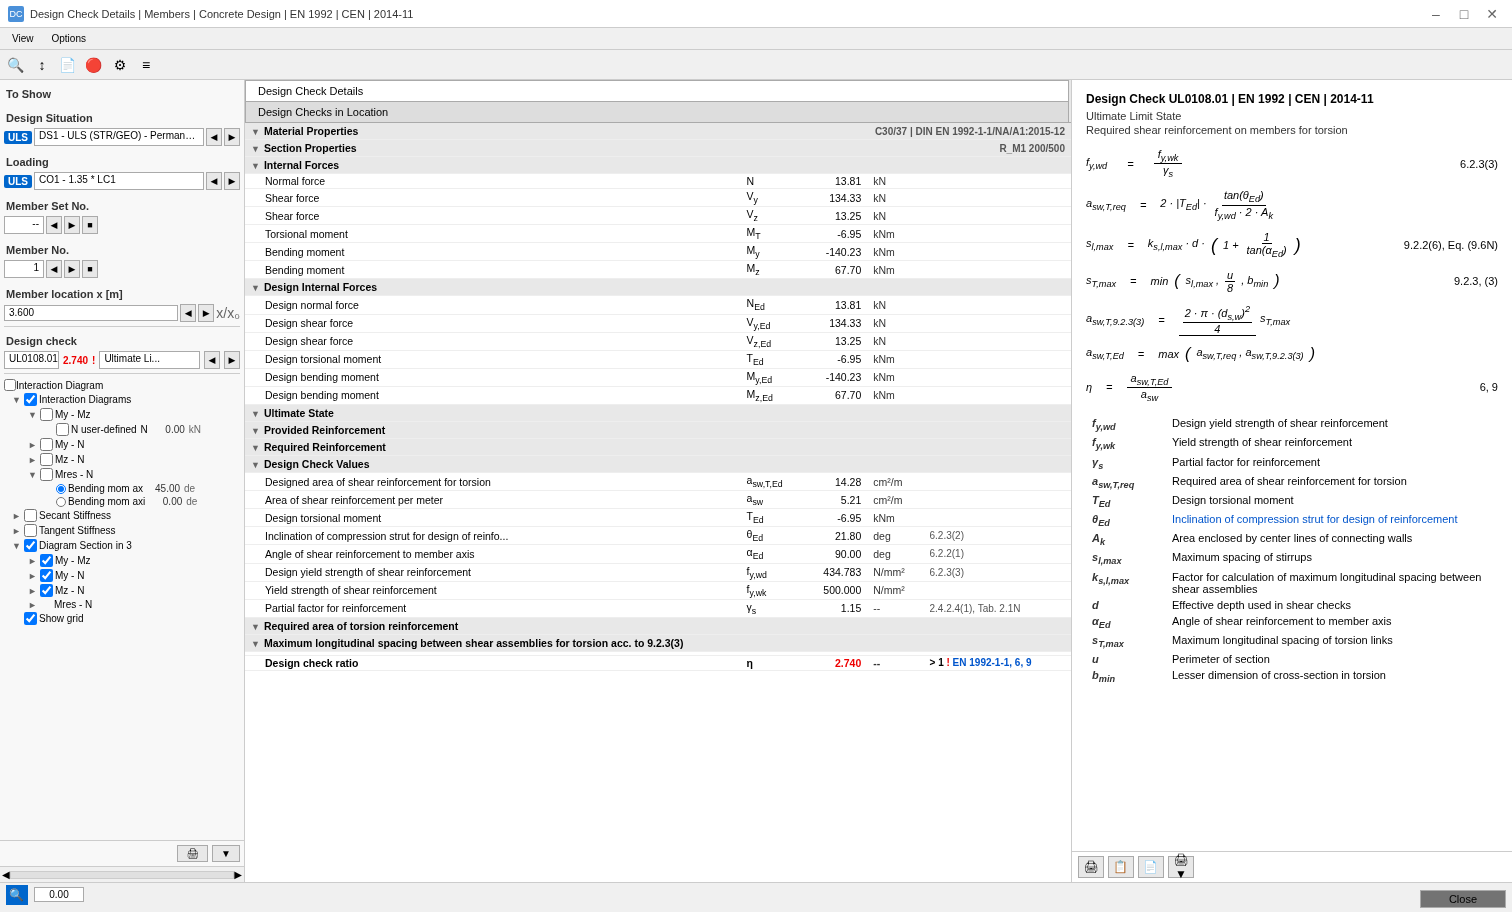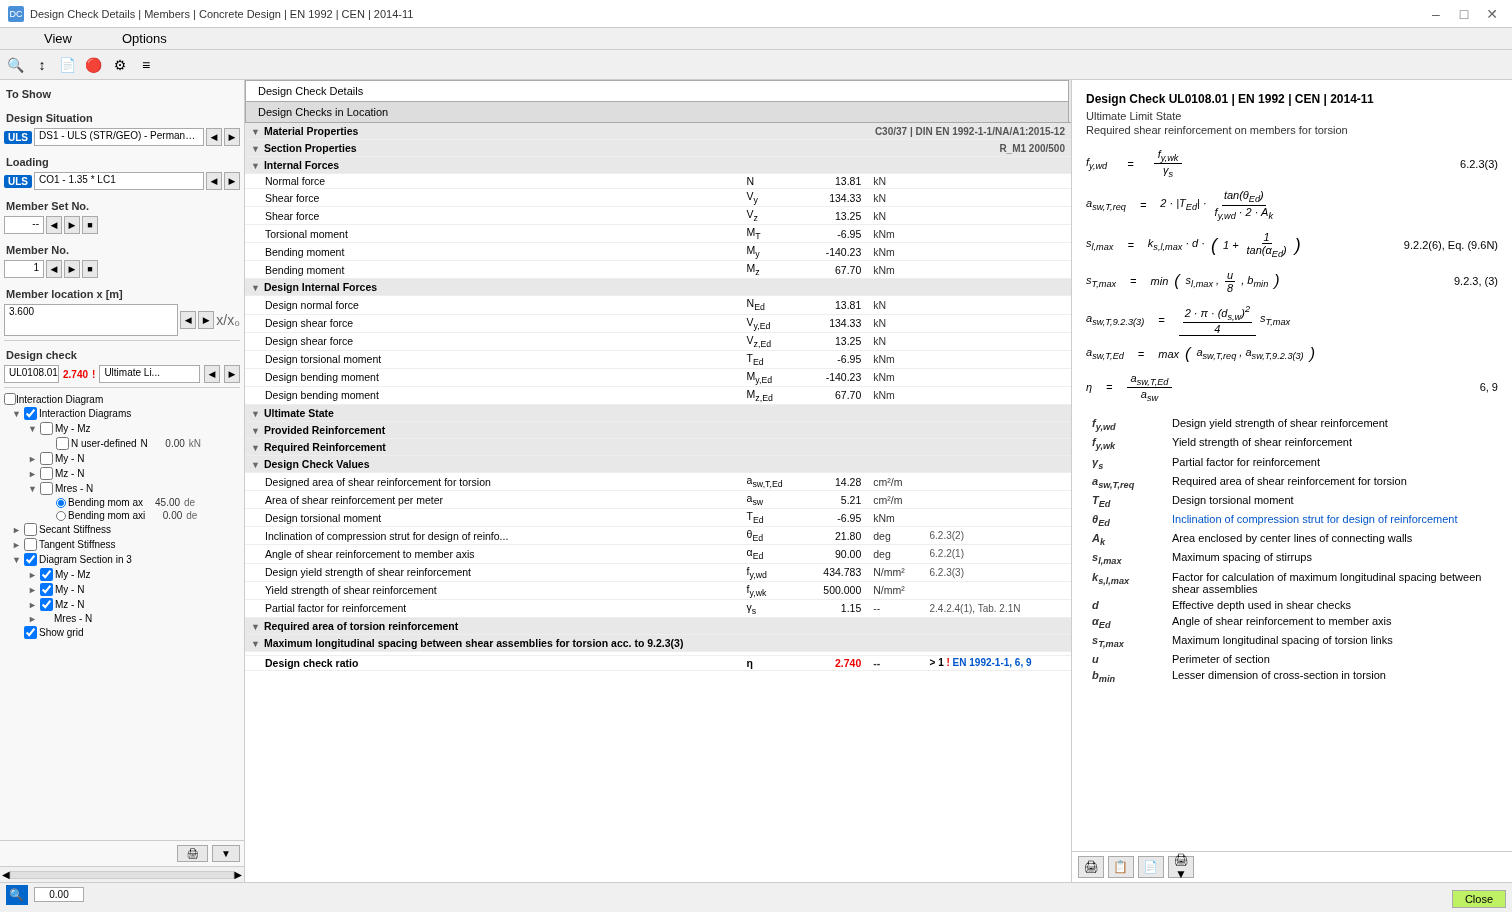--- a/index.html
+++ b/index.html
@@ -7,40 +7,40 @@
     
     
     .title-bar { display: flex; align-items: center; justify-content: space-between; background: #fff; height: 28px; padding: 0 8px; border-bottom: 1px solid #ccc; }
     .title-bar-left { display: flex; align-items: center; gap: 6px; font-size: 11px; color: #333; }
     .title-bar-right { display: flex; gap: 4px; }
     .title-btn { width: 24px; height: 20px; border: none; background: transparent; cursor: pointer; font-size: 14px; display: flex; align-items: center; justify-content: center; color: #666; }
     .app-icon { width: 16px; height: 16px; background: #4a90d9; border-radius: 2px; display: flex; align-items: center; justify-content: center; color: #fff; font-size: 9px; font-weight: normal; }
     
     
     .menu-bar { display: flex; align-items: center; height: 22px; background: #f0f0f0; padding: 0 4px; border-bottom: 1px solid #ccc; gap: 2px; }
-    .menu-item { padding: 2px 8px; cursor: pointer; font-size: 13px; margin-left: 32px; }
+    .menu-item { padding: 2px 8px; cursor: pointer; font-size: 10px; }
     
     
     .toolbar { display: flex; align-items: center; height: 30px; background: #f0f0f0; padding: 2px 4px; border-bottom: 1px solid #ccc; gap: 2px; }
     .toolbar-btn { width: 24px; height: 24px; border: 1px solid transparent; background: transparent; cursor: pointer; display: flex; align-items: center; justify-content: center; font-size: 14px; }
     
     
     .main-layout { display: flex; height: calc(912px - 28px - 22px - 30px - 30px); }
     
     
     .left-panel { width: 245px; background: #f8f8f8; border-right: 1px solid #ccc; display: flex; flex-direction: column; overflow: hidden; }
     .left-panel-content { flex: 1; overflow-y: auto; overflow-x: hidden; padding: 4px; }
     .section-label { font-size: 11px; font-weight: bold; color: #333; padding: 4px 2px 2px 2px; }
     .uls-badge { background: #0066cc; color: #fff; font-size: 10px; font-weight: bold; padding: 1px 4px; border-radius: 2px; display: inline-block; }
     .combo-row { display: flex; align-items: center; gap: 2px; margin: 2px 0; }
     .combo-box { flex: 1; background: #fff; border: 1px solid #aaa; padding: 1px 4px; font-size: 10px; height: 18px; overflow: hidden; white-space: nowrap; text-overflow: ellipsis; }
     .nav-btn { width: 16px; height: 18px; border: 1px solid #aaa; background: #e8e8e8; cursor: pointer; display: flex; align-items: center; justify-content: center; font-size: 9px; }
     .input-row { display: flex; align-items: center; gap: 2px; margin: 2px 0; }
     .num-input { width: 40px; background: #fff; border: 1px solid #aaa; padding: 1px 4px; font-size: 10px; height: 18px; text-align: right; }
-    .location-input { flex: 1; background: #fff; border: 1px solid #aaa; padding: 1px 4px; font-size: 10px; height: 32px; }
+    .location-input { flex: 1; background: #fff; border: 1px solid #aaa; padding: 1px 4px; font-size: 10px; height: 16px; }
     .divider { border: none; border-top: 1px solid #ccc; margin: 4px 0; }
     .design-check-row { display: flex; align-items: center; gap: 4px; margin: 2px 0; }
     .check-num { background: #fff; border: 1px solid #aaa; padding: 1px 4px; font-size: 10px; height: 18px; width: 55px; }
     .check-val { color: #e00; font-weight: bold; font-size: 10px; }
     .check-combo { flex: 1; background: #fff; border: 1px solid #aaa; padding: 1px 4px; font-size: 10px; height: 18px; }
     
     .interaction-section { margin-top: 4px; }
     .checkbox-label { display: flex; align-items: center; gap: 0; font-size: 10px; padding: 1px 0; cursor: pointer; }
     .checkbox-label input[type="checkbox"] { width: 12px; height: 12px; }
     .radio-label { display: flex; align-items: center; gap: 4px; font-size: 10px; padding: 1px 0; }
@@ -89,21 +89,21 @@
     .legend-blue { color: #0055cc; }
     
     .right-panel-footer { border-top: 1px solid #ccc; padding: 4px 6px; display: flex; gap: 4px; align-items: center; }
     .footer-icon-btn { width: 26px; height: 22px; border: 1px solid #aaa; background: #e8e8e8; cursor: pointer; display: flex; align-items: center; justify-content: center; font-size: 12px; }
     
     
     .status-bar { display: flex; align-items: center; height: 24px; background: #f0f0f0; border-top: 1px solid #ccc; padding: 0 6px; gap: 8px; justify-content: space-between; }
     .status-left { display: flex; align-items: center; gap: 6px; }
     .search-btn { width: 22px; height: 20px; background: #0066cc; border: none; cursor: pointer; display: flex; align-items: center; justify-content: center; color: #fff; font-size: 12px; }
     .coord-display { background: #fff; border: 1px solid #aaa; padding: 1px 6px; font-size: 10px; min-width: 50px; text-align: center; }
-    .close-btn { padding: 2px 12px; font-size: 11px; border: 1px solid #aaa; background: #bef264; cursor: pointer; margin-top: 8px; }
+    .close-btn { padding: 2px 28px; font-size: 11px; border: 1px solid #aaa; background: #737373; cursor: pointer; margin-top: 8px; }
     
     
     ::-webkit-scrollbar { width: 12px; height: 12px; }
     ::-webkit-scrollbar-track { background: #f0f0f0; }
     ::-webkit-scrollbar-thumb { background: #bbb; border: 1px solid #aaa; }
   </style>
 </head>
 <body>
 
 <div class="title-bar">

